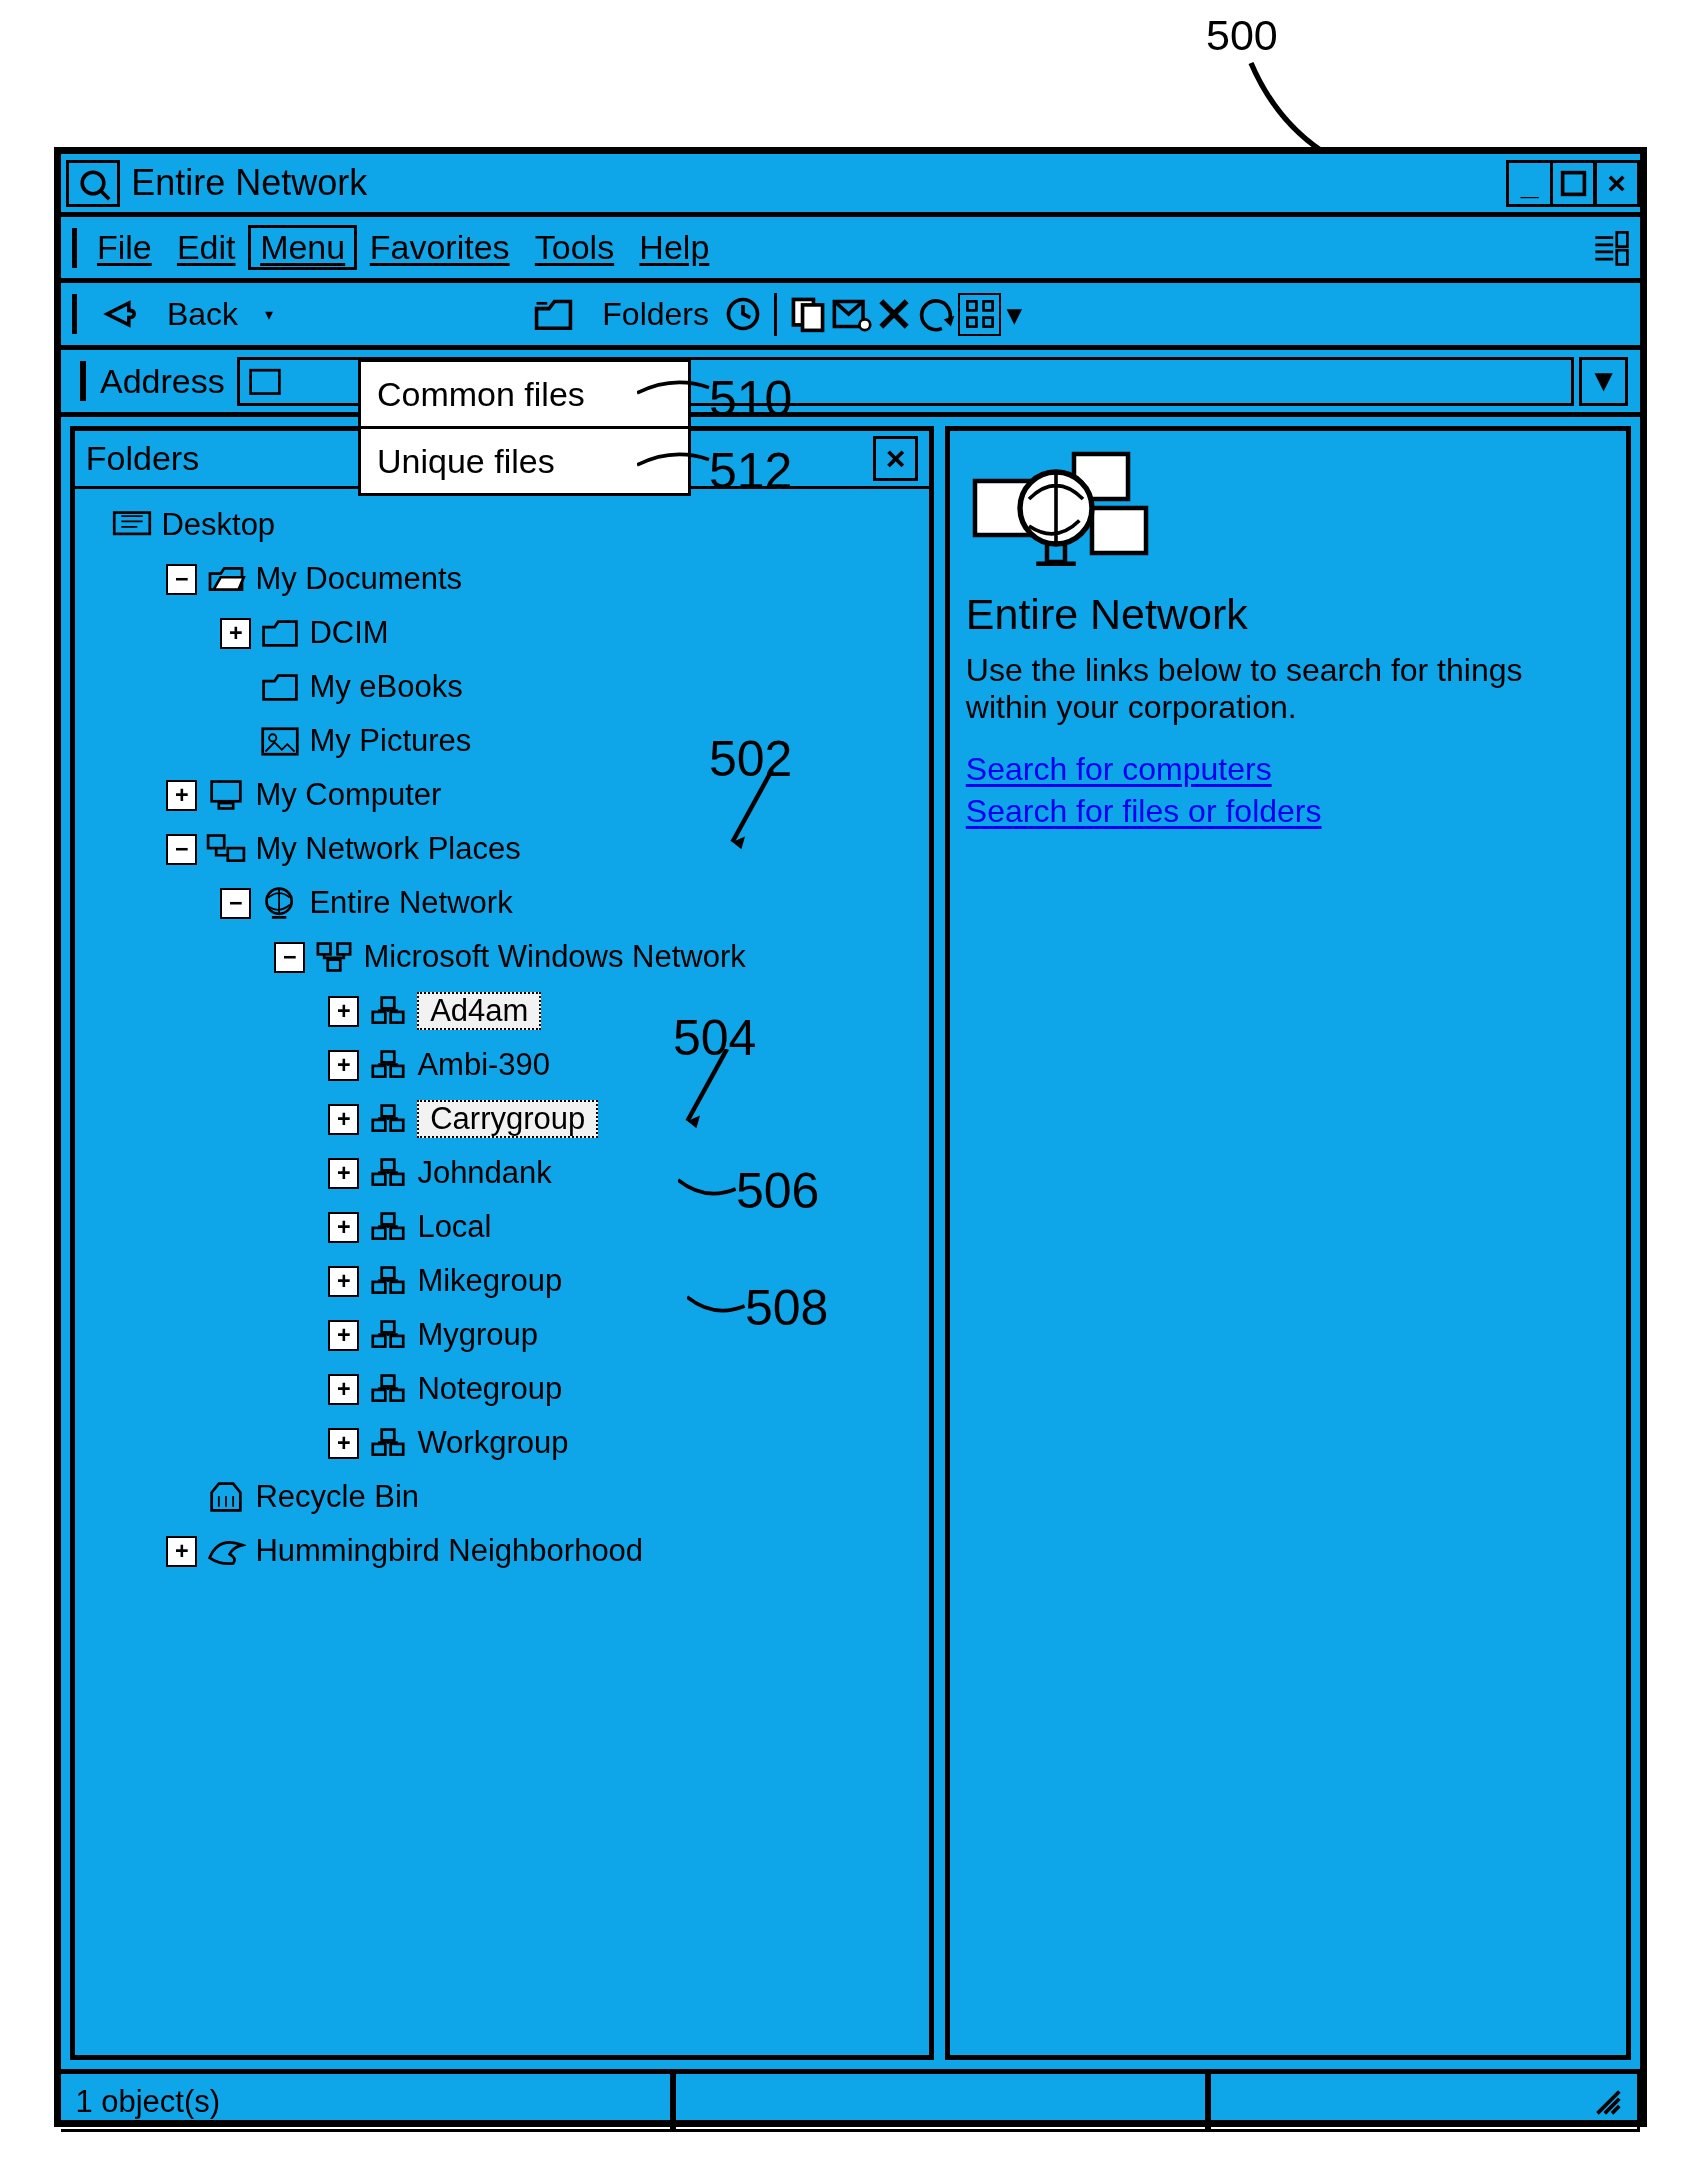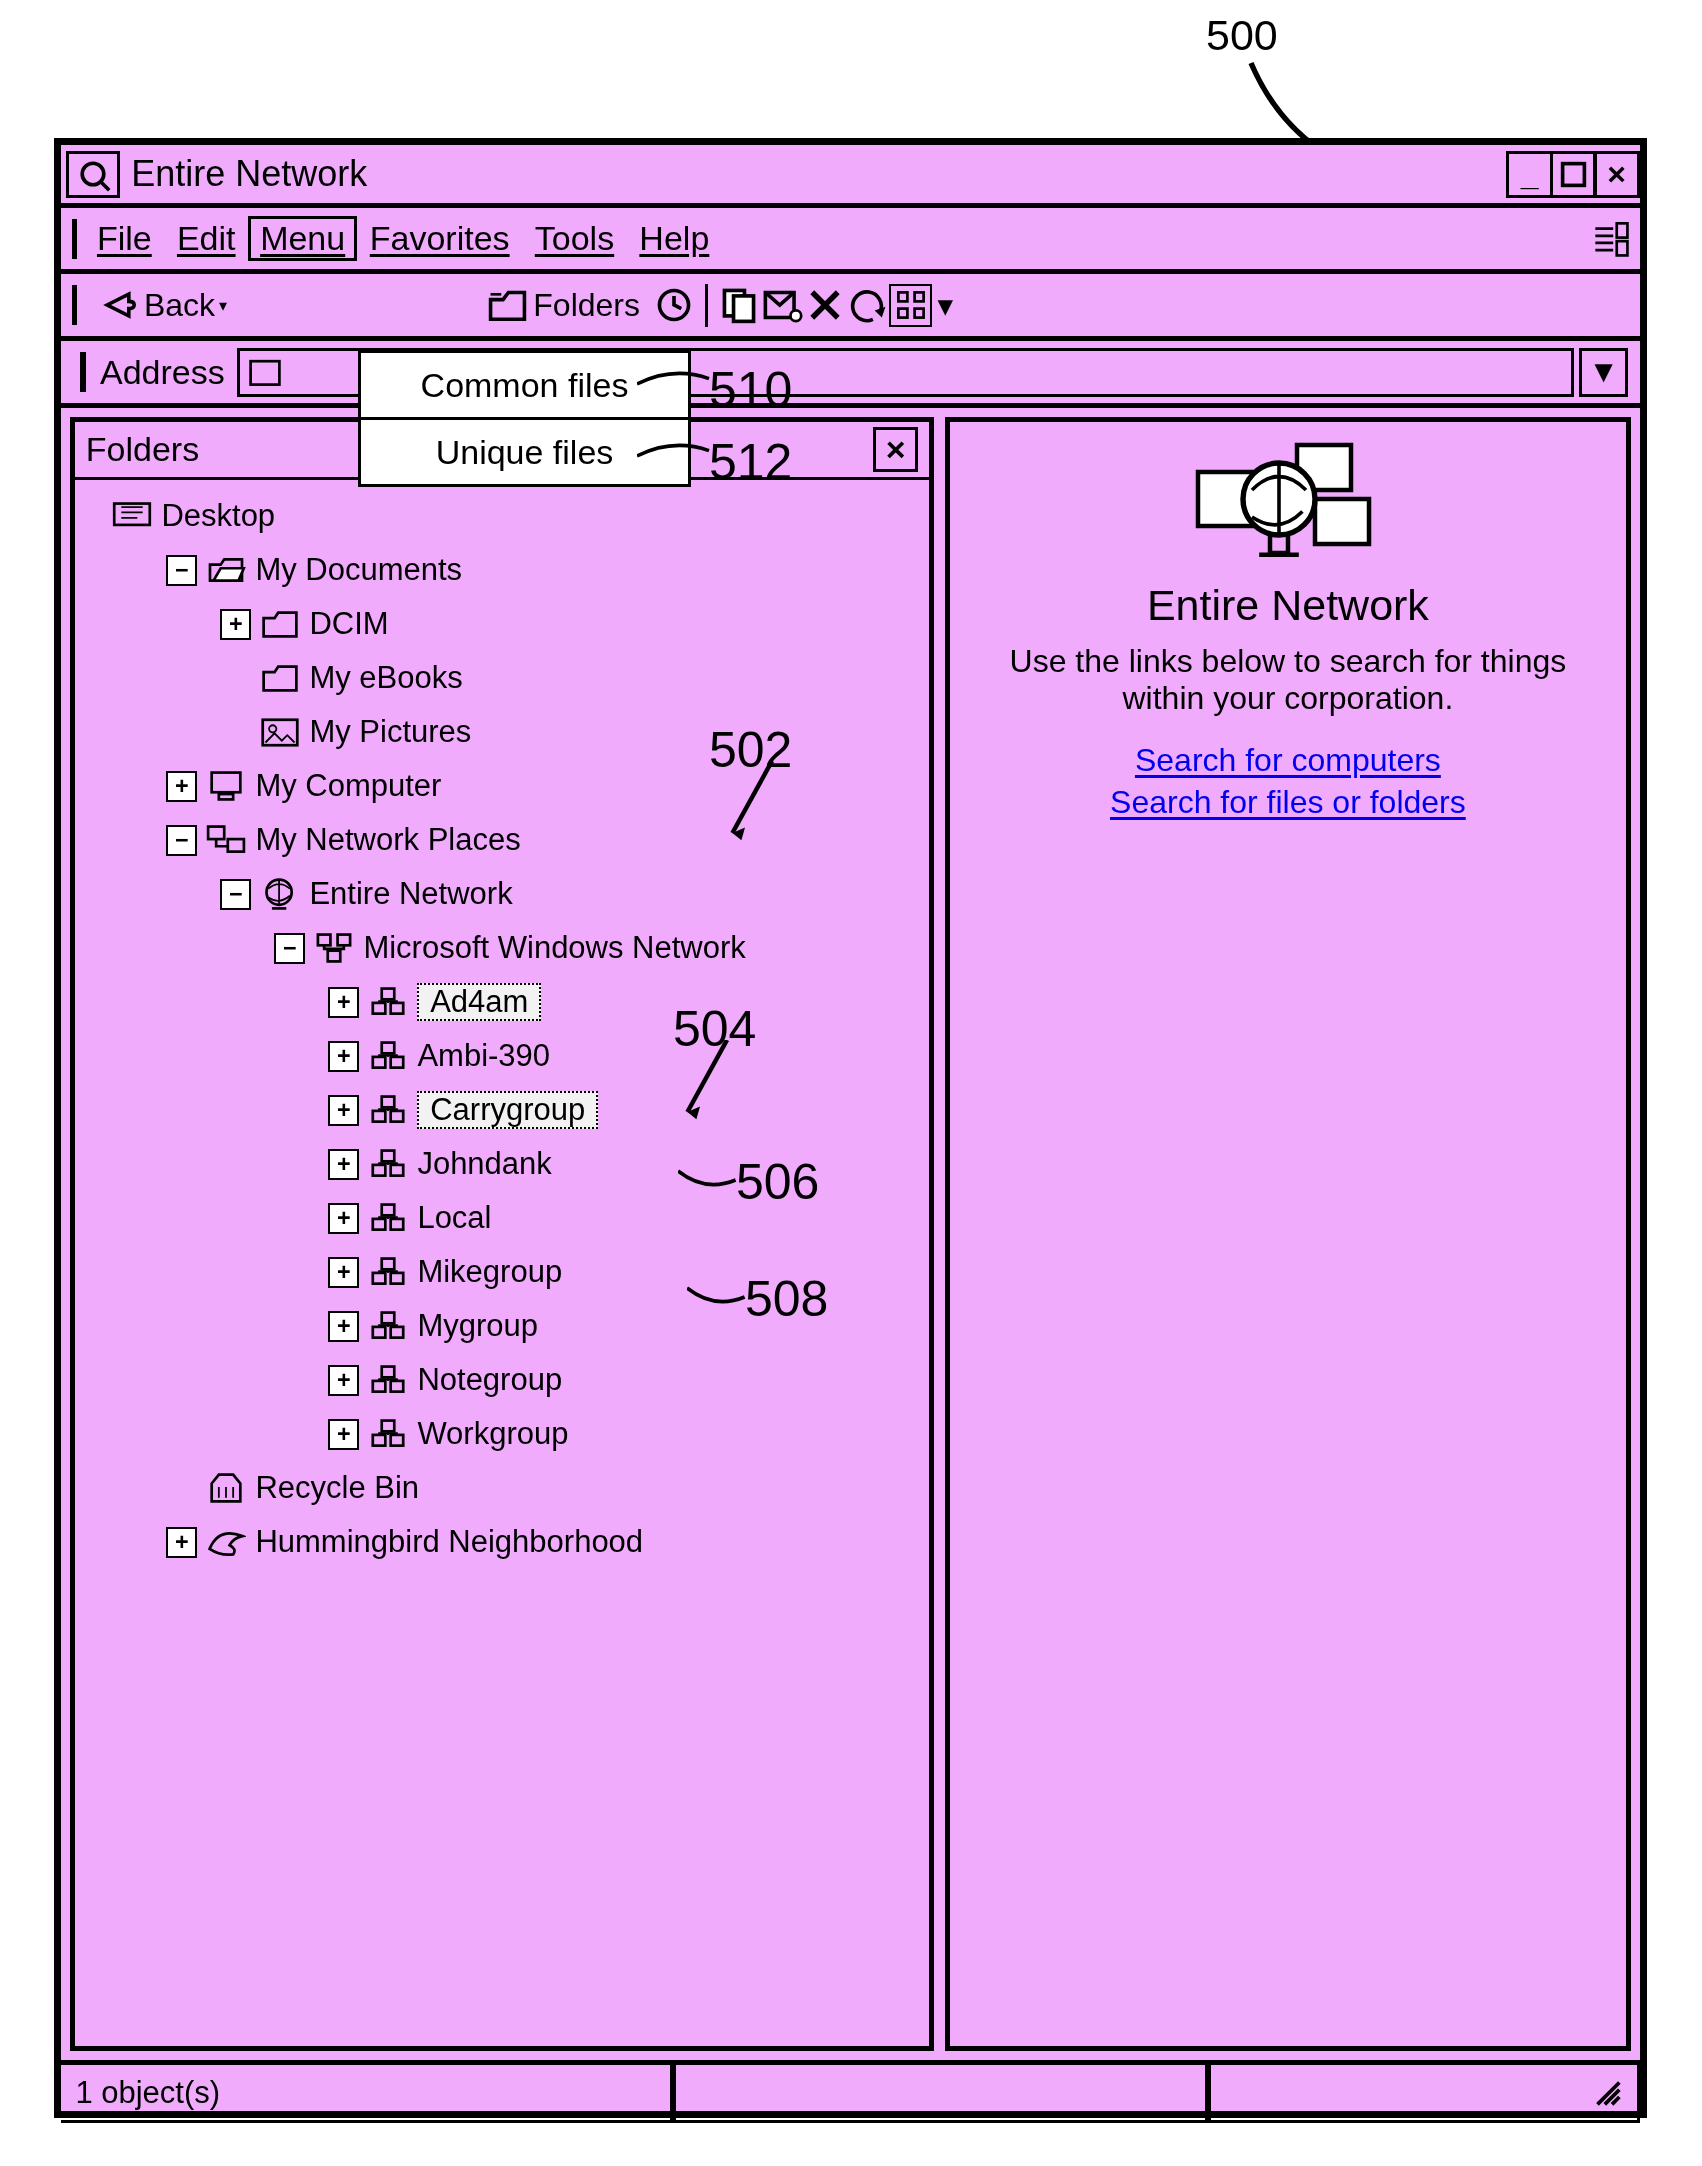--- a/index.html
+++ b/index.html
@@ -15,23 +15,23 @@
     position: absolute; top: 10.8px; left: 1206px;
     font-size: 43px;
   }
   .fig-arrow {
     position: absolute; top: 54px; left: 1242px;
     width: 108px; height: 108px; border: none;
   }
 
   
   .window {
-    position: absolute; top: 138px; left: 54px;
+    position: absolute; top: 147px; left: 54px;
     width: 1593px; height: 1980px;
-    border: 7.2px solid #000; background:#f0abfc;text-align:center;
+    border: 7.2px solid #000; background:#0ea5e9;
   }
   .titlebar {
     height: 63px; display:flex; align-items:center;
     border-bottom: 5.4px solid #000; padding: 0 0 0 5.4px;
   }
   .title-icon {
     width: 54px; height: 47px; border: 3.6px solid #000;
     margin-right: 10.8px; display:flex; align-items:center; justify-content:center;
     font-weight:bold;
   }
@@ -70,21 +70,21 @@
     border-bottom: 3.6px solid #000;
   }
   .dropdown .dd-item:last-child { border-bottom: none; }
 
   
   .toolbar {
     height: 67px; display:flex; align-items:center;
     border-bottom: 5.4px solid #000; padding: 0 3.6px;
   }
   .tool-btn {
-    display:flex; align-items:center; gap:4px;
+    display:flex; align-items:center; gap:27px;
     padding: 0 12.6px; font-size:32px; height:50px;
   }
   .tool-btn .small-tri { font-size:16px; }
   .tool-ico {
     width:43px; height:43px; display:flex; align-items:center; justify-content:center;
   }
   .tool-sep { width:3.6px; height:43px; background:#000; margin: 0 9px; }
   .toolbar-gap { width: 234px; }
 
   

